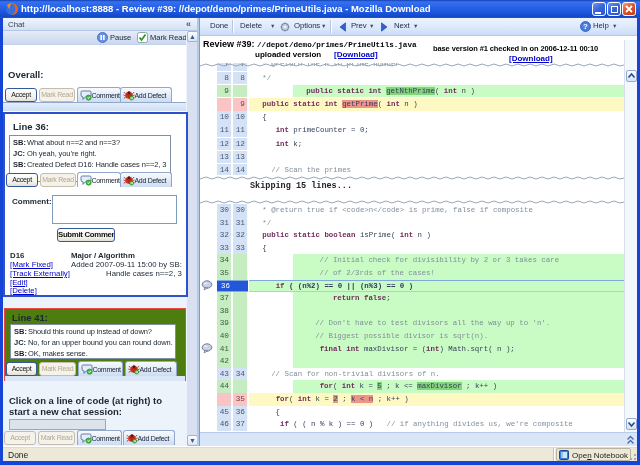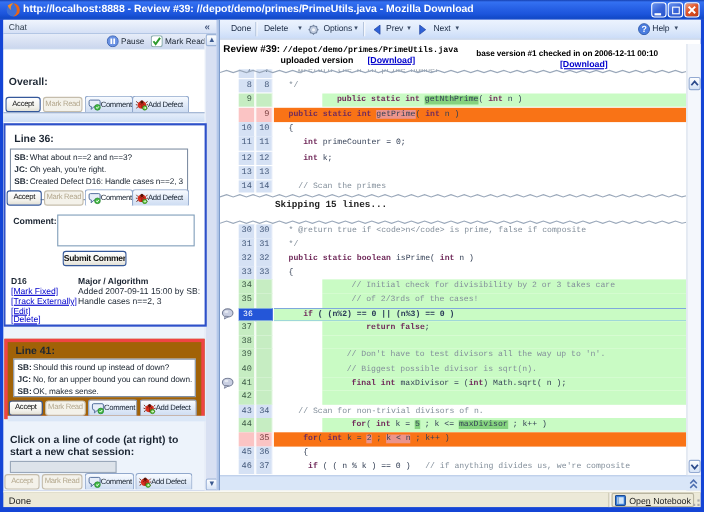--- a/index.html
+++ b/index.html
@@ -37,21 +37,21 @@
 
 .btn{position:absolute;height:14px;white-space:nowrap;overflow:hidden;border:1px solid #35589a;border-radius:3px;background:linear-gradient(180deg,#ffffff,#f1f0ea 70%,#e2e0d5);font-size:7px;letter-spacing:-0.3px;color:#111;text-align:center;}
 .btn.dis{border-color:#c5bdac;color:#b4a88e;background:#f4f2ea;}
 .tab{position:absolute;height:15px;white-space:nowrap;overflow:hidden;border:1px solid #91a8cc;border-bottom:none;border-radius:3px 3px 0 0;background:linear-gradient(180deg,#f8fbff,#cddcf2);font-size:7px;color:#15202e;}
 .tab.active{background:#fff;}
 .tab .tx{position:absolute;left:13.5px;top:3.5px;letter-spacing:-0.3px;}
 .icb{position:absolute;left:2px;top:2px;width:12px;height:11px;}
 
 #overall{position:absolute;left:0;top:27px;width:183px;height:67px;background:#fff;}
 #line36{position:absolute;left:0;top:94px;width:185px;height:185px;background:#fff;border:2px solid #2e51c9;}
-#line41{position:absolute;left:1px;top:290px;width:182px;height:73px;background:#a16207;border:3px solid #ef4444;}
+#line41{position:absolute;left:1px;top:290px;width:182px;height:73px;background:#4d7c0f;border:1px solid #ef4444;}
 .msgbox{position:absolute;border:1px solid #808fa4;background:#fff;}
 .msg{position:absolute;left:3px;white-space:nowrap;color:#1a2430;font-size:7.5px;letter-spacing:-0.1px;}
 .msg b{display:inline-block;width:14px;letter-spacing:0;}
 .lnk{color:#0000cc;text-decoration:underline;}
 
 #rightpanel{position:absolute;left:197px;top:18px;width:440px;height:428px;background:#fff;}
 #sash{position:absolute;left:0;top:0;width:3px;height:428px;background:#b4c8e8;border-right:1px solid #7e9ccc;}
 #toolbar{position:absolute;left:3px;top:0;width:437px;height:18px;background:linear-gradient(180deg,#ecf3fe 0%,#dde9fb 55%,#cbdcf8 100%);border-bottom:1px solid #b8c9e4;font-size:7.8px;letter-spacing:-0.1px;color:#1a2a44;}
 .titem{position:absolute;top:3px;white-space:nowrap;}
 .tsep{position:absolute;top:2px;width:1px;height:13px;background:#b6c6de;box-shadow:1px 0 0 #fff;}
@@ -61,21 +61,21 @@
 .crow{position:absolute;left:0;width:424px;height:12.7px;font-family:"Liberation Mono",monospace;font-size:7.4px;line-height:12.7px;white-space:pre;}
 .crow.sel36 .cd{font-weight:bold;color:#2a3a58;background:#c9fbc4;box-shadow:inset 0 1px 0 #7fa8dc,inset 0 -1px 0 #9fd8d8;}
 .crow.sel36 .nsel{position:absolute;left:17px;top:0;width:31px;height:100%;background:#2456d8;color:#fff;padding-left:4px;box-shadow:inset 0 1px 0 #7fa8dc,inset 0 -1px 0 #7fa8dc;}
 .crow .g{position:absolute;left:0;top:0;width:17px;height:100%;background:#fff;}
 .crow .n1{position:absolute;left:17px;top:0;width:15px;height:100%;background:#d5e1f4;border-right:1px solid rgba(255,255,255,0.85);color:#44597a;text-align:right;padding-right:2px;font-size:7.8px;}
 .crow .n2{position:absolute;left:33px;top:0;width:15px;height:100%;background:#d5e1f4;border-right:1px solid rgba(255,255,255,0.85);color:#44597a;text-align:right;padding-right:2px;font-size:7.8px;}
 .crow .cd{position:absolute;left:49px;top:0;right:0;height:100%;color:#333f55;}
 .crow.add .n1,.crow.add .n2{background:#c6edc2;color:#3d5a46;}
 .crow.add .cd{background:#c9fbc4;margin-left:44px;}
 .crow.del .n1,.crow.del .n2{background:#fbc4c4;color:#7a4040;}
-.crow.del .cd{background:#f97316;}
+.crow.del .cd{background:#fef9c3;}
 .k{font-weight:bold;color:#722c5c;}
 .cm{color:#828e9a;}
 .chipg{background:#85d37f;}
 .chipr{background:#eb948c;}
 
 #rstrip{position:absolute;left:427px;top:22px;width:13px;height:392px;background:#f4f7fc;border-left:1px solid #d7dfec;}
 
 #rband{position:absolute;left:3px;top:414px;width:437px;height:14px;background:#d9e6f8;border-top:1px solid #b9cbe8;}
 </style></head>
 <body>
@@ -185,21 +185,21 @@
     <div class="ui b abs" style="left:7px;top:83px;font-size:8px;">Comment:</div>
     <div class="abs" style="left:47px;top:81px;width:125px;height:29px;border:1px solid #7f9db9;background:#fff;"></div>
     <div class="btn" style="left:52px;top:114px;width:58px;height:14px;line-height:12px;font-weight:bold;font-size:7.8px;">Submit Comment</div>
     <div class="ui b abs" style="left:5px;top:137px;font-size:7.8px;">D16</div>
     <div class="ui abs lnk" style="left:5px;top:146px;font-size:7.8px;">[Mark Fixed]</div>
     <div class="ui abs lnk" style="left:5px;top:155px;font-size:7.8px;">[Track Externally]</div>
     <div class="ui abs lnk" style="left:5px;top:164px;font-size:7.8px;">[Edit]</div>
     <div class="ui abs lnk" style="left:5px;top:172px;font-size:7.8px;">[Delete]</div>
     <div class="ui b abs" style="left:66px;top:137px;font-size:7.8px;">Major / Algorithm</div>
     <div class="ui abs" style="left:66px;top:146px;font-size:7.8px;">Added 2007-09-11 15:00 by SB:</div>
-    <div class="ui abs" style="left:66px;top:155px;font-size:7.8px;">Handle cases n==2, 3</div>
+    <div class="ui abs" style="left:66px;top:155px;font-size:7.8px;padding-left:35px;">Handle cases n==2, 3</div>
   </div>
   <div id="line41">
     <div class="ui b abs" style="left:7px;top:3px;font-size:9.5px">Line 41:</div>
     <div class="msgbox" style="left:5px;top:15px;width:166px;height:35px;">
       <div class="msg" style="top:2px"><b>SB:</b>Should this round up instead of down?</div>
       <div class="msg" style="top:13px"><b>JC:</b>No, for an upper bound you can round down.</div>
       <div class="msg" style="top:24px"><b>SB:</b>OK, makes sense.</div>
     </div>
     <div class="btn" style="left:1px;top:53px;width:31px;line-height:12px">Accept</div>
     <div class="btn dis" style="left:34px;top:53px;width:37px;line-height:12px">Mark Read</div>

